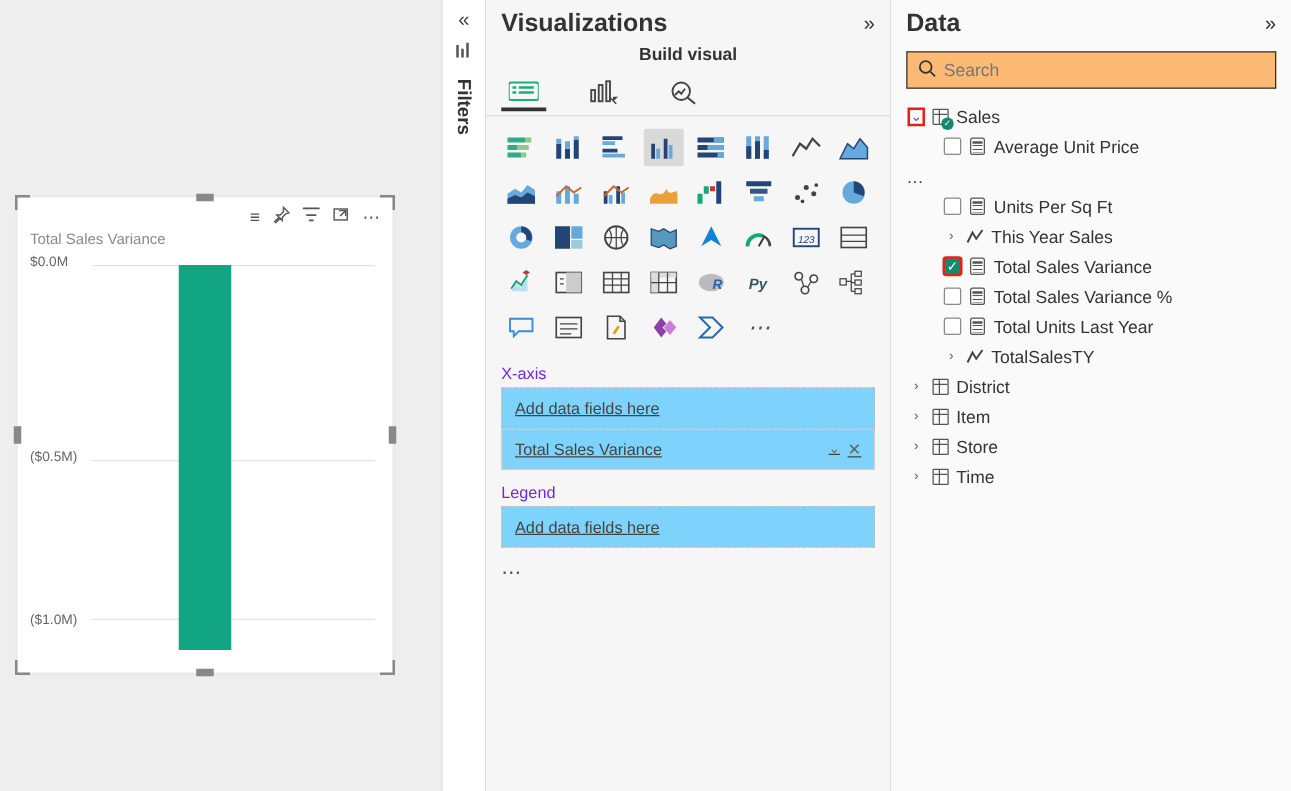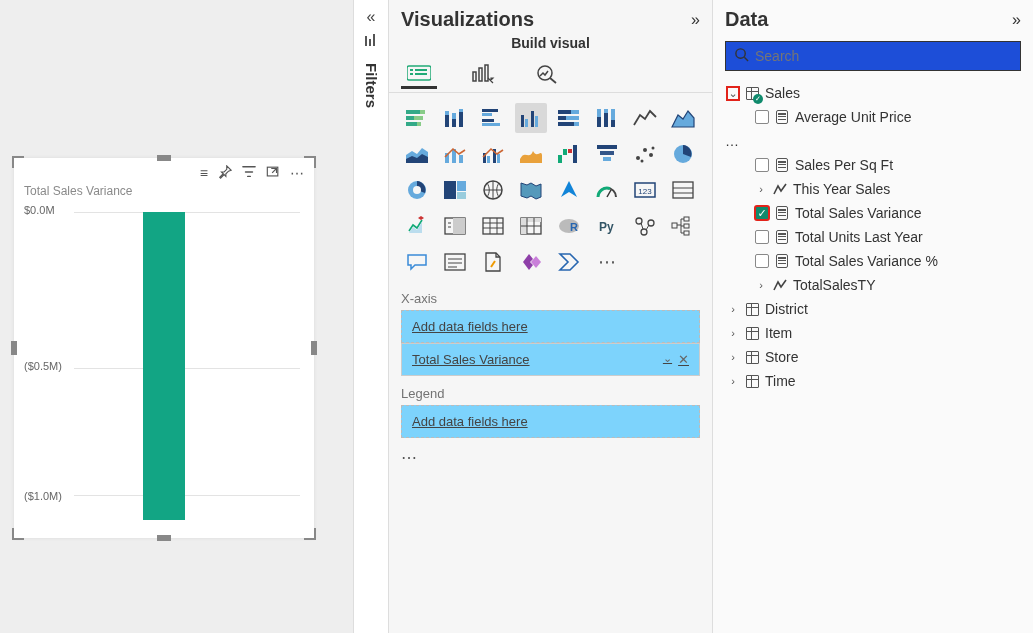--- a/index.html
+++ b/index.html
@@ -36,36 +36,36 @@
 .pane-header { display:flex; justify-content:space-between; align-items:center;gap:35px; }
 .pane-header h2 { font-size:20px; font-weight:700;}
 .pane-header .chev { font-size:16px; cursor:pointer;}
 .subhead { font-weight:600; font-size:14px; margin-top:4px;text-align:center;}
 .tabset { display:flex; gap:28px; margin-top:8px; align-items:center; padding-bottom:2px; position:relative;}
 .tabset .tab { width:36px; height:30px; display:flex; align-items:center; justify-content:center; cursor:pointer; color:#444;}
 .tabset .tab svg { width:24px; height:20px; }
 .tabset .tab.active { border-bottom:3px solid #333; }
 .tab-sep { position:absolute; left:-12px; right:-12px; bottom:-2px; height:1px; background:#ddd; }
 
-.viz-gallery { margin-top:12px; display:grid; grid-template-columns: repeat(8, 32px); grid-auto-rows:30px; gap:6px 6px; }
+.viz-gallery { margin-top:12px; display:grid; grid-template-columns: repeat(8, 32px); grid-auto-rows:30px; gap:6px 6px;font-style:italic; }
 .viz-gallery .vi { width:32px; height:30px; display:flex; align-items:center; justify-content:center; cursor:pointer; border-radius:2px;}
 .viz-gallery .vi svg { width:24px; height:22px; }
 .viz-gallery .vi.sel { background:#d9d9d9; }
 .viz-gallery .more { font-size:18px; color:#555; }
 
 .wells { margin-top:14px; }
-.well-label { font-size:13px; margin:10px 0 4px 0; color:#737373;}
+.well-label { font-size:13px; margin:10px 0 4px 0; color:#6d28d9;}
 .well { background:#7dd3fc; border:1px dashed #bbb; padding:8px 10px; font-size:13px; color:#444; display:flex; align-items:center; justify-content:space-between;text-decoration:underline;}
 .well.filled { border:1px solid #ccc;}
 .well .pill-actions { display:flex; gap:6px; color:#666;}
 .ellipsis-row { margin-top:10px; color:#555; font-size:16px;}
 
 .data-pane { position:absolute; left:713px; top:0; width:320px; height:633px; background:#fafafa; padding:8px 12px;}
 .data-pane .pane-header h2 { font-size:20px; font-weight:700;}
-.search-box { display:flex; align-items:center; gap:6px; border:1px solid #333; background:#1d4ed8; padding:5px 8px; margin-top:10px;}
+.search-box { display:flex; align-items:center; gap:6px; border:1px solid #333; background:#fdba74; padding:5px 8px; margin-top:10px;}
 .search-box input { border:none; outline:none; flex:1; font-size:14px; background:transparent;}
 .tree { margin-top:10px; font-size:14px;}
 .node { display:flex; align-items:center; gap:5px; padding:4px 0 4px 0; cursor:pointer;}
 .node .chev { width:12px; font-size:11px; color:#555; text-align:center;}
 .node .ticon { width:16px; height:16px; display:flex; align-items:center; justify-content:center;}
 .node .cb { width:14px; height:14px; border:1px solid #888; border-radius:2px; display:flex; align-items:center; justify-content:center; background:#fff;}
 .node .cb.checked { background:#0f8a6c; border-color:#0f8a6c; color:#fff; font-size:11px;}
 .node.level1 { padding-left:2px;}
 .node.level2 { padding-left:30px;}
 .node .label { white-space:nowrap;}
@@ -499,21 +499,21 @@
           <span class="calc-icon"></span>
         </span>
         <span class="label">Average Unit Price</span>
       </div>
       <div class="node dots-sub">…</div>
       <div class="node level2">
         <span class="cb"></span>
         <span class="ticon">
           <span class="calc-icon"></span>
         </span>
-        <span class="label">Sales Per Sq Ft</span>
+        <span class="label">Units Per Sq Ft</span>
       </div>
       <div class="node level2">
         <span class="chev">›</span>
         <span class="ticon measure-icon">
           <svg viewBox="0 0 14 12">
             <path d="M1 11l4-8 3 5 5-7" fill="none" stroke="#444" stroke-width="1.6"></path>
           </svg>
         </span>
         <span class="label">This Year Sales</span>
       </div>
@@ -522,28 +522,28 @@
         <span class="ticon">
           <span class="calc-icon"></span>
         </span>
         <span class="label">Total Sales Variance</span>
       </div>
       <div class="node level2">
         <span class="cb"></span>
         <span class="ticon">
           <span class="calc-icon"></span>
         </span>
-        <span class="label">Total Units Last Year</span>
+        <span class="label">Total Sales Variance %</span>
       </div>
       <div class="node level2">
         <span class="cb"></span>
         <span class="ticon">
           <span class="calc-icon"></span>
         </span>
-        <span class="label">Total Sales Variance %</span>
+        <span class="label">Total Units Last Year</span>
       </div>
       <div class="node level2">
         <span class="chev">›</span>
         <span class="ticon measure-icon">
           <svg viewBox="0 0 14 12">
             <path d="M1 11l4-8 3 5 5-7" fill="none" stroke="#444" stroke-width="1.6"></path>
           </svg>
         </span>
         <span class="label">TotalSalesTY</span>
       </div>

